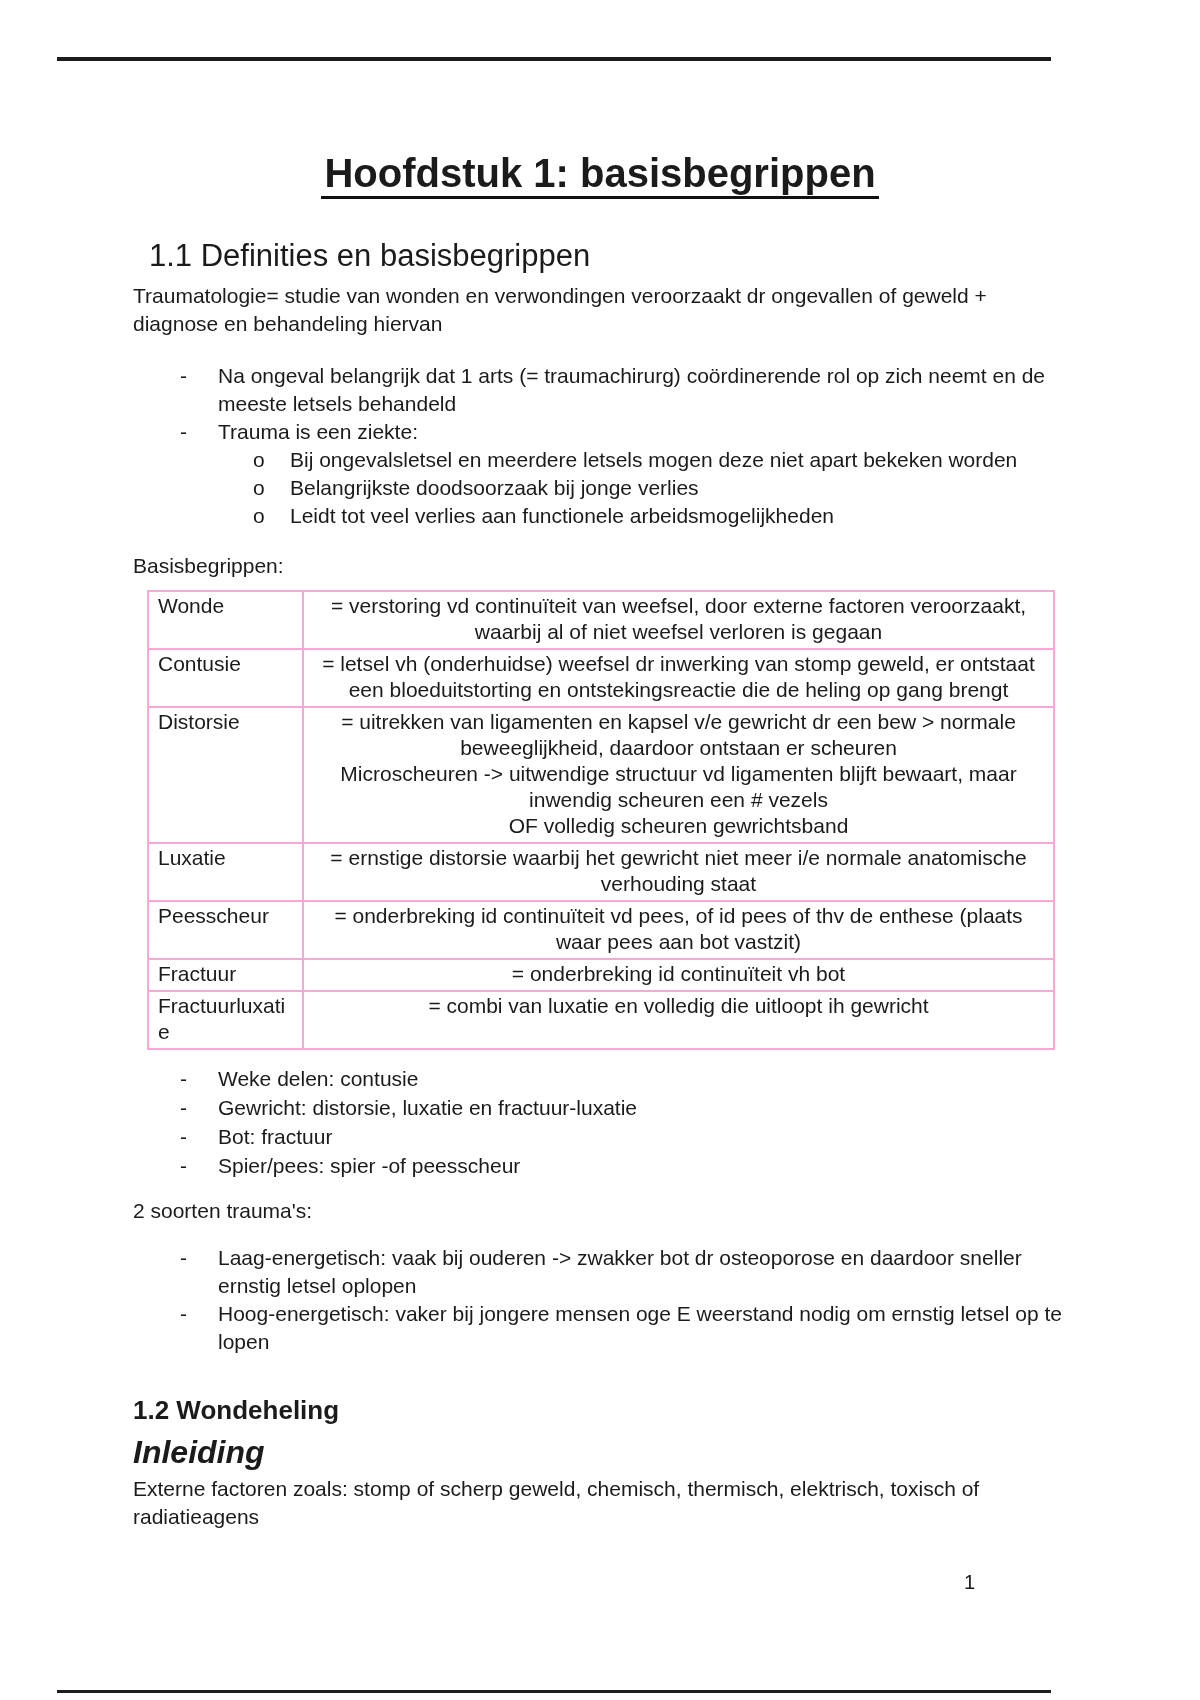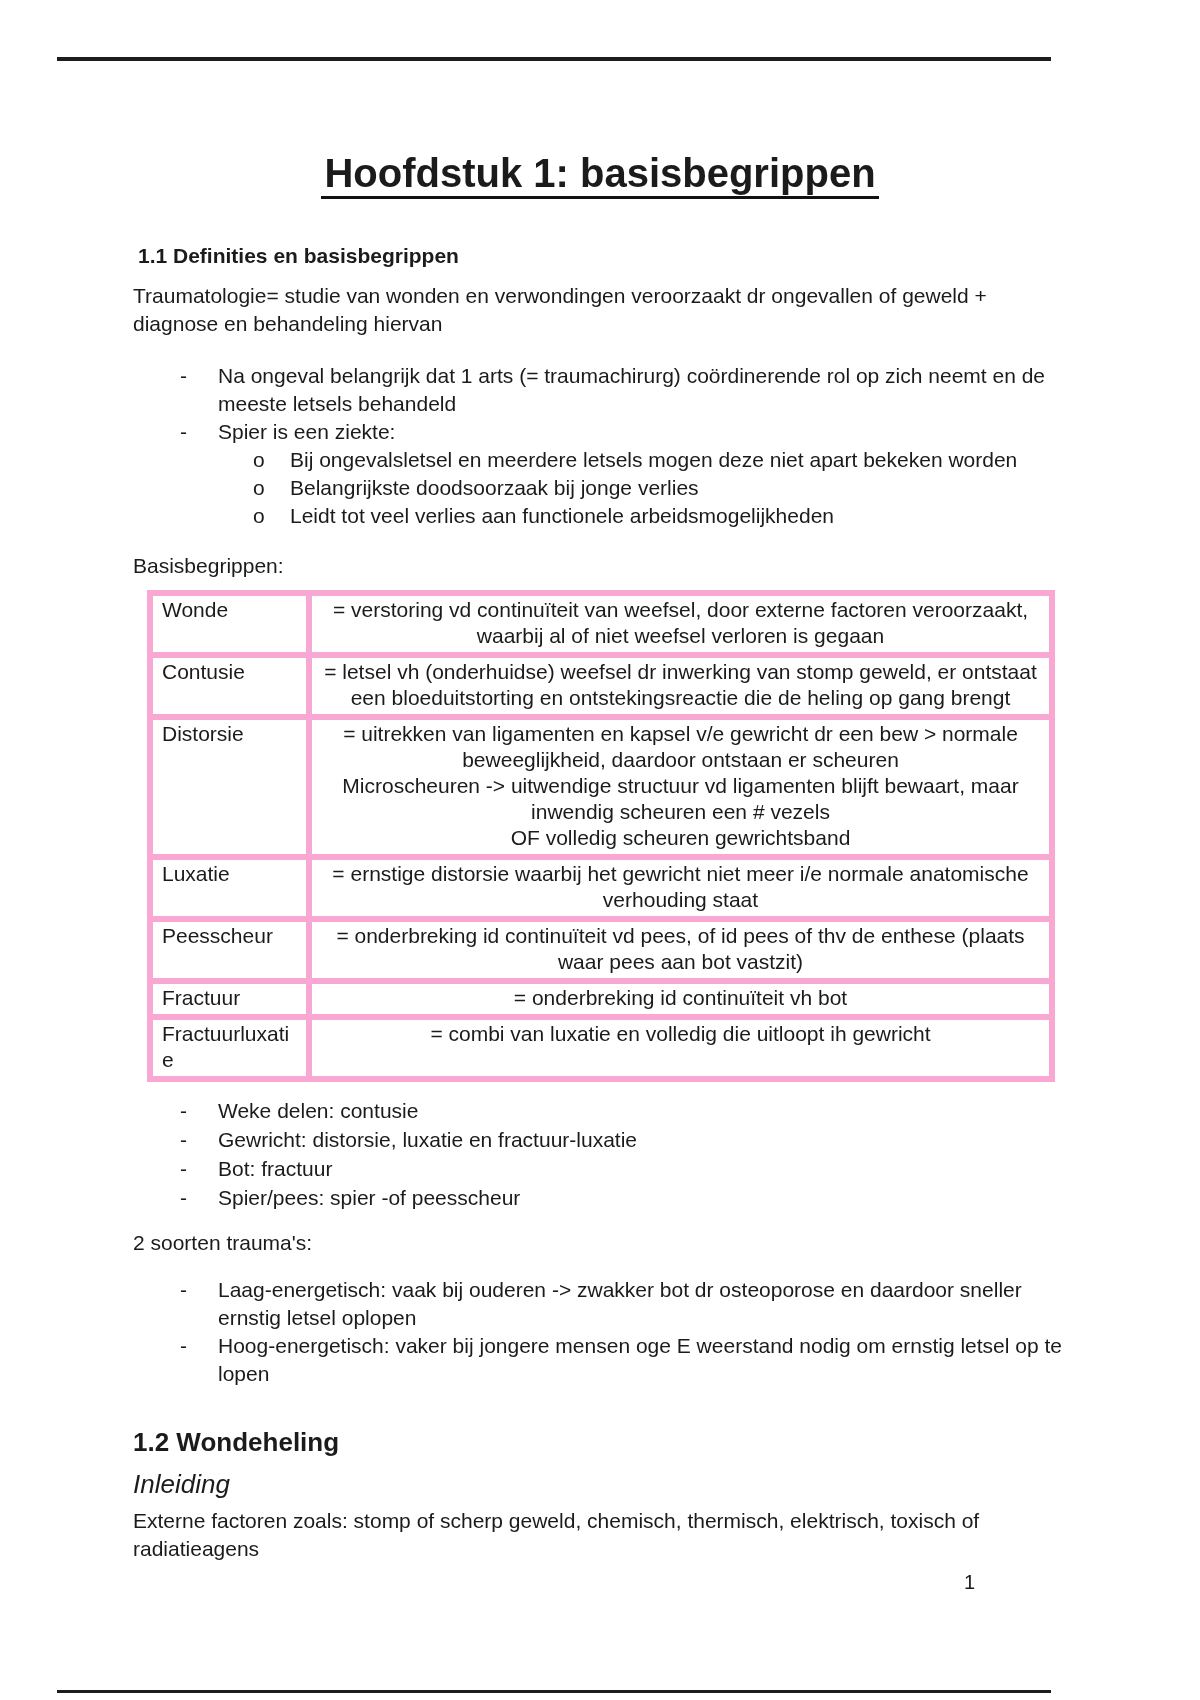--- a/index.html
+++ b/index.html
@@ -4,39 +4,39 @@
 <style>
   html,body{margin:0;padding:0;background:#fff;}
   .page{position:relative;width:1108px;height:1700px;background:#ffffff;overflow:hidden;
         font-family:"Liberation Sans","DejaVu Sans",sans-serif;color:#1b1b1b;}
   .rule{position:absolute;left:57px;right:57px;height:0;border-top:4px solid #1d1d1d;}
   .rule-top{top:57px;}
   .rule-bottom{top:1690px;border-top-width:3px;}
   .content{position:absolute;left:133px;width:934px;top:0;font-size:21px;line-height:28px;}
   .doc-title{margin:150px 0 0 0;text-align:center;font-size:40px;line-height:46px;font-weight:600;}
   .doc-title .u{border-bottom:3px solid #111;padding:0 3px 1px 3px;}
-  .h-section{margin:42px 0 0 5px;font-size:21px;line-height:36px;font-weight:700;}
+  .h-section{margin:42px 0 0 16px;font-size:31px;line-height:36px;font-weight:400;}
   .h-section-2{margin:36px 0 0 0;font-size:26px;line-height:36px;font-weight:600;}
   .para{margin:8px 0 0 0;}
   .list{margin:24px 0 0 0;}
   .li{position:relative;padding-left:85px;}
   .li .marker{position:absolute;left:47px;top:0;}
   .li2{position:relative;padding-left:157px;}
   .li2 .marker{position:absolute;left:120px;top:0;}
   .label-line{margin:22px 0 0 0;}
   table.def-table{margin:10px 0 0 14px;width:908px;border-collapse:collapse;table-layout:fixed;}
-  table.def-table td{border:6px solid #f9a8d4;vertical-align:top;padding:1px 9px 3px 9px;
+  table.def-table td{border:2px solid #f9a8d4;vertical-align:top;padding:1px 9px 3px 9px;
         font-size:21px;line-height:26px;}
   td.term{width:135px;overflow-wrap:anywhere;}
   td.def{white-space:pre-wrap;text-align:center;}
   .cat-list{margin:14px 0 0 0;line-height:29px;}
   .cat-list .li{line-height:29px;}
   .trauma-label{margin:17px 0 0 0;}
   .trauma-list{margin:19px 0 0 0;}
-  .subheading{margin:9px 0 0 0;font-size:26px;line-height:30px;font-style:italic;font-weight:400;}
+  .subheading{margin:9px 0 0 0;font-size:32px;line-height:30px;font-style:italic;font-weight:700;}
   .closing{margin:8px 0 0 0;}
   .page-number{position:absolute;top:1570px;right:133px;font-size:20px;line-height:24px;
         font-family:"Liberation Sans","DejaVu Sans",sans-serif;color:#1b1b1b;}
 </style>
 </head>
 <body>
 
 <div class="page">
 
   <div class="rule rule-top"></div>
@@ -49,21 +49,21 @@
 
     <p class="para">Traumatologie= studie van wonden en verwondingen veroorzaakt dr ongevallen of geweld + diagnose en behandeling hiervan</p>
 
     <div class="list">
       <div class="li">
         <span class="marker">-</span>
         <span>Na ongeval belangrijk dat 1 arts (= traumachirurg) coördinerende rol op zich neemt en de meeste letsels behandeld</span>
       </div>
       <div class="li">
         <span class="marker">-</span>
-        <span>Spier is een ziekte:</span>
+        <span>Trauma is een ziekte:</span>
       </div>
       <div class="li2">
         <span class="marker">o</span>
         <span>Bij ongevalsletsel en meerdere letsels mogen deze niet apart bekeken worden</span>
       </div>
       <div class="li2">
         <span class="marker">o</span>
         <span>Belangrijkste doodsoorzaak bij jonge verlies</span>
       </div>
       <div class="li2">

